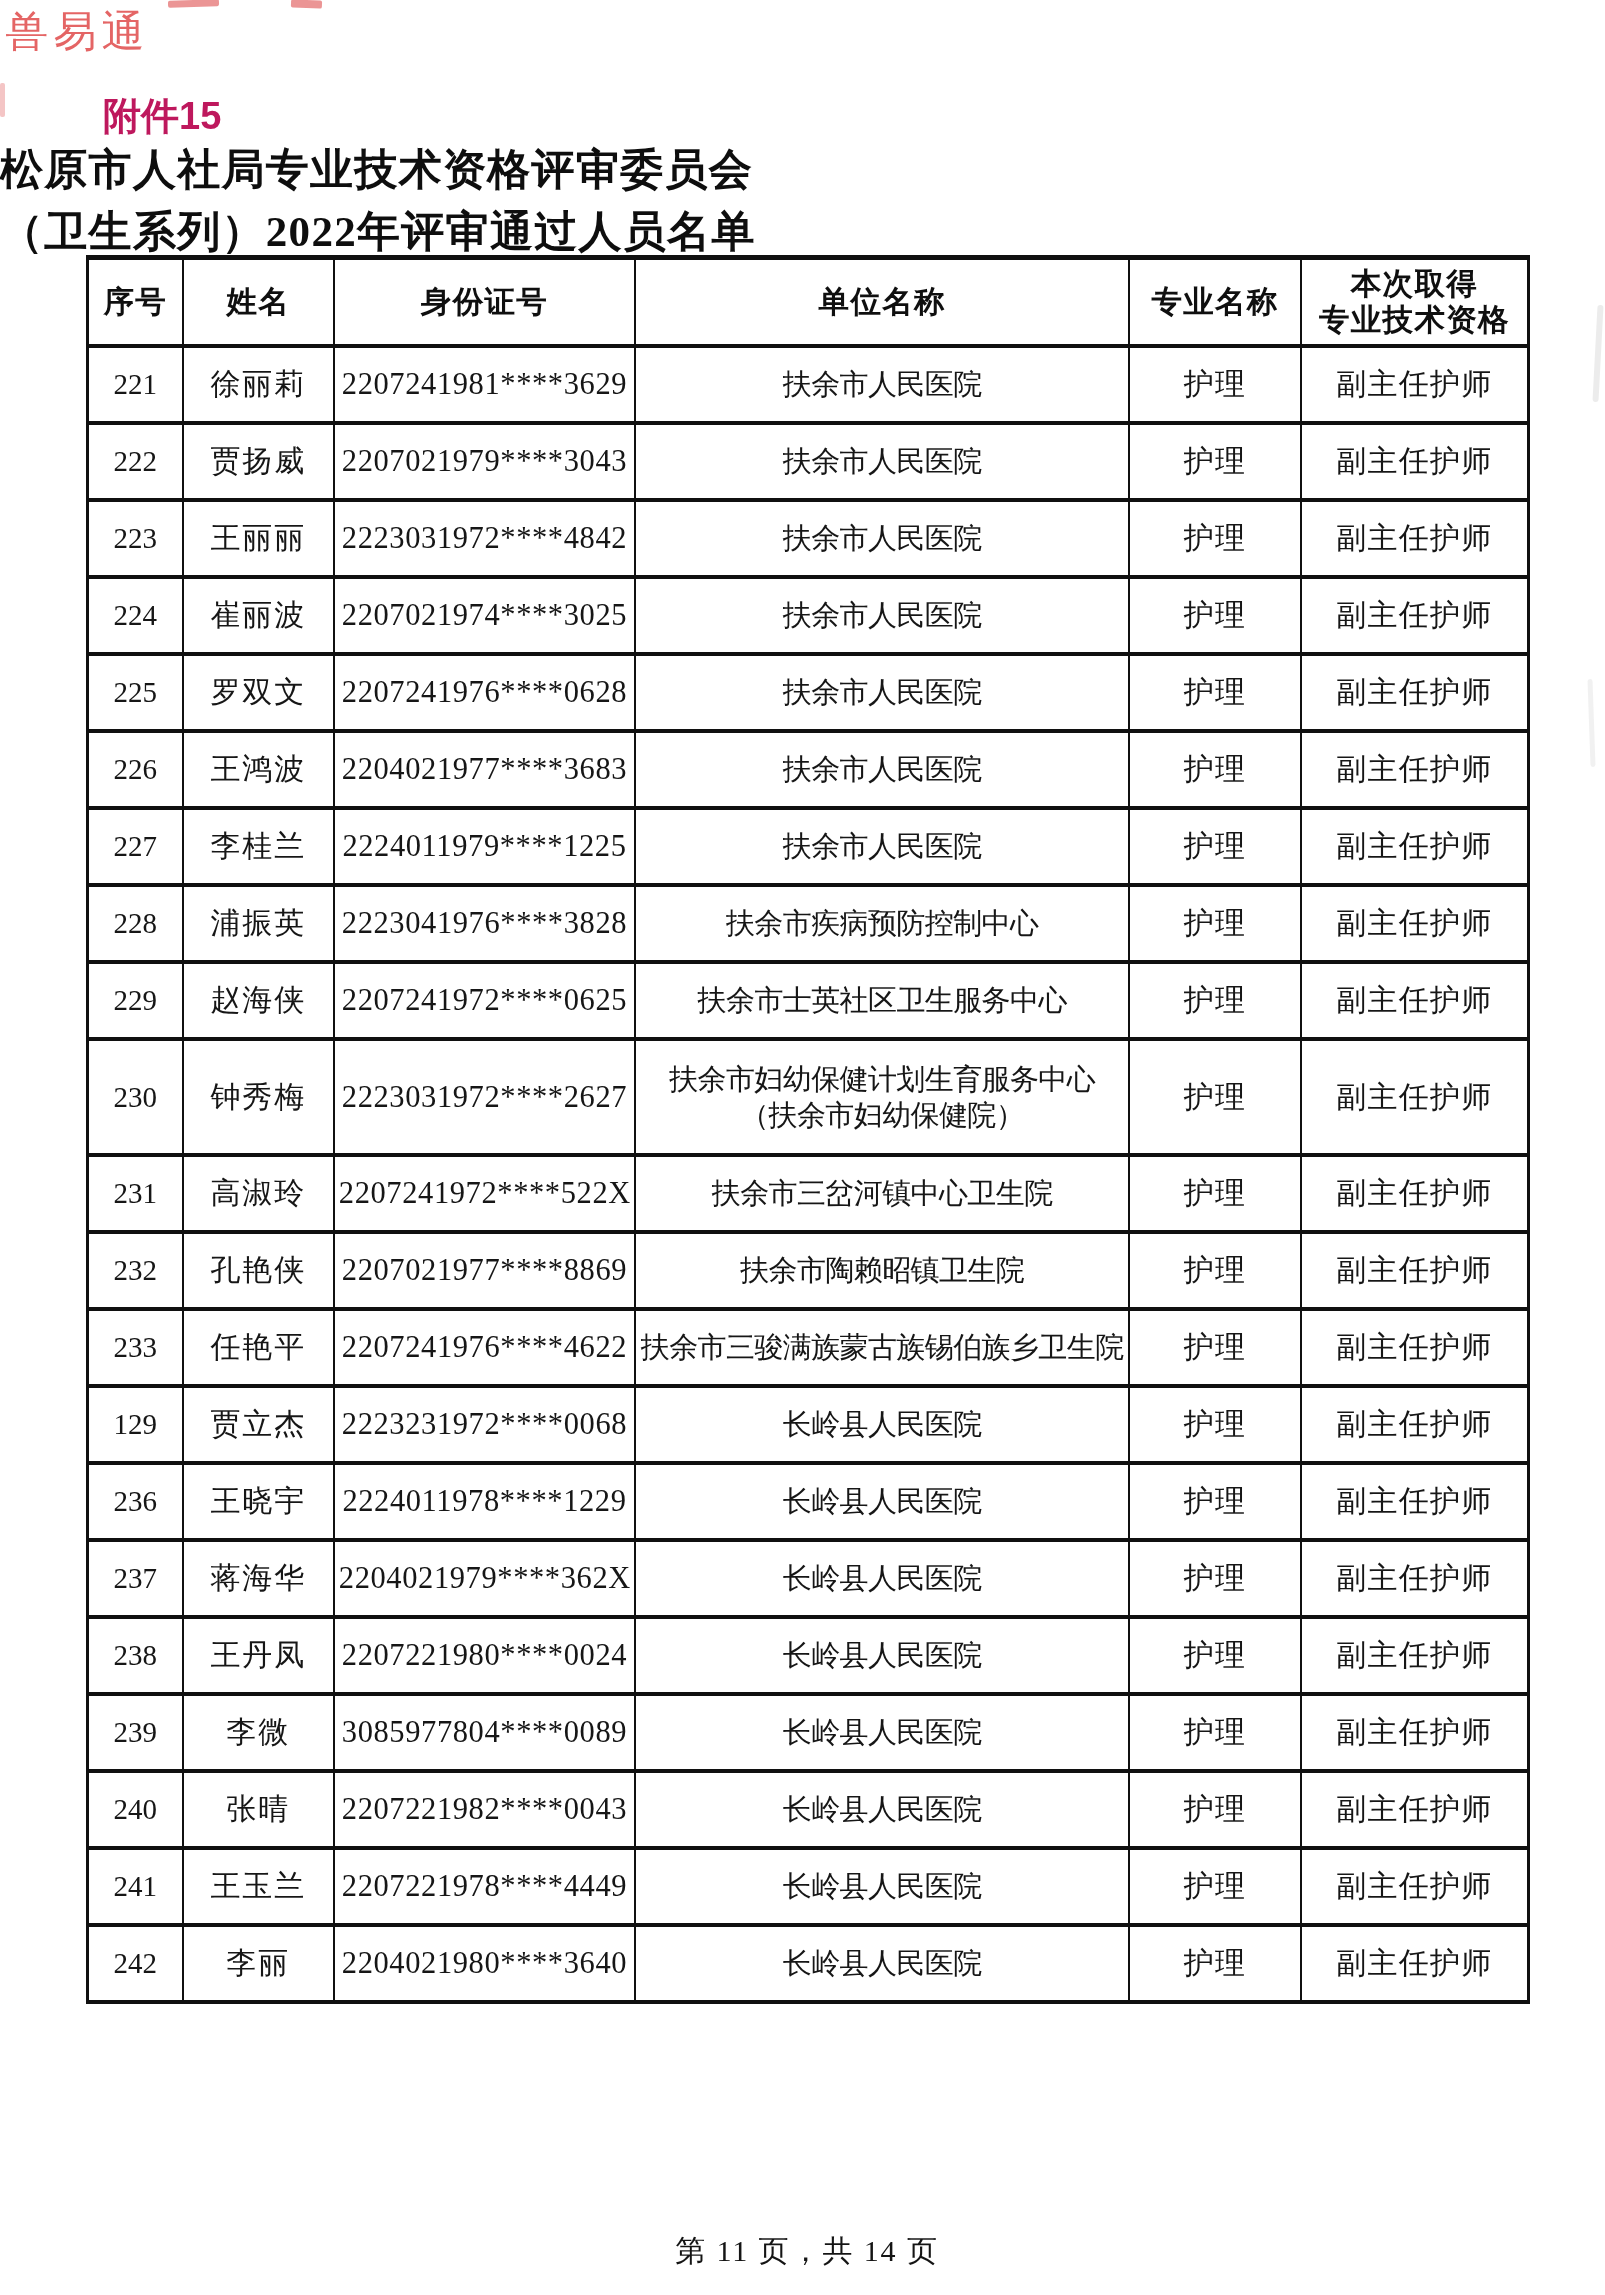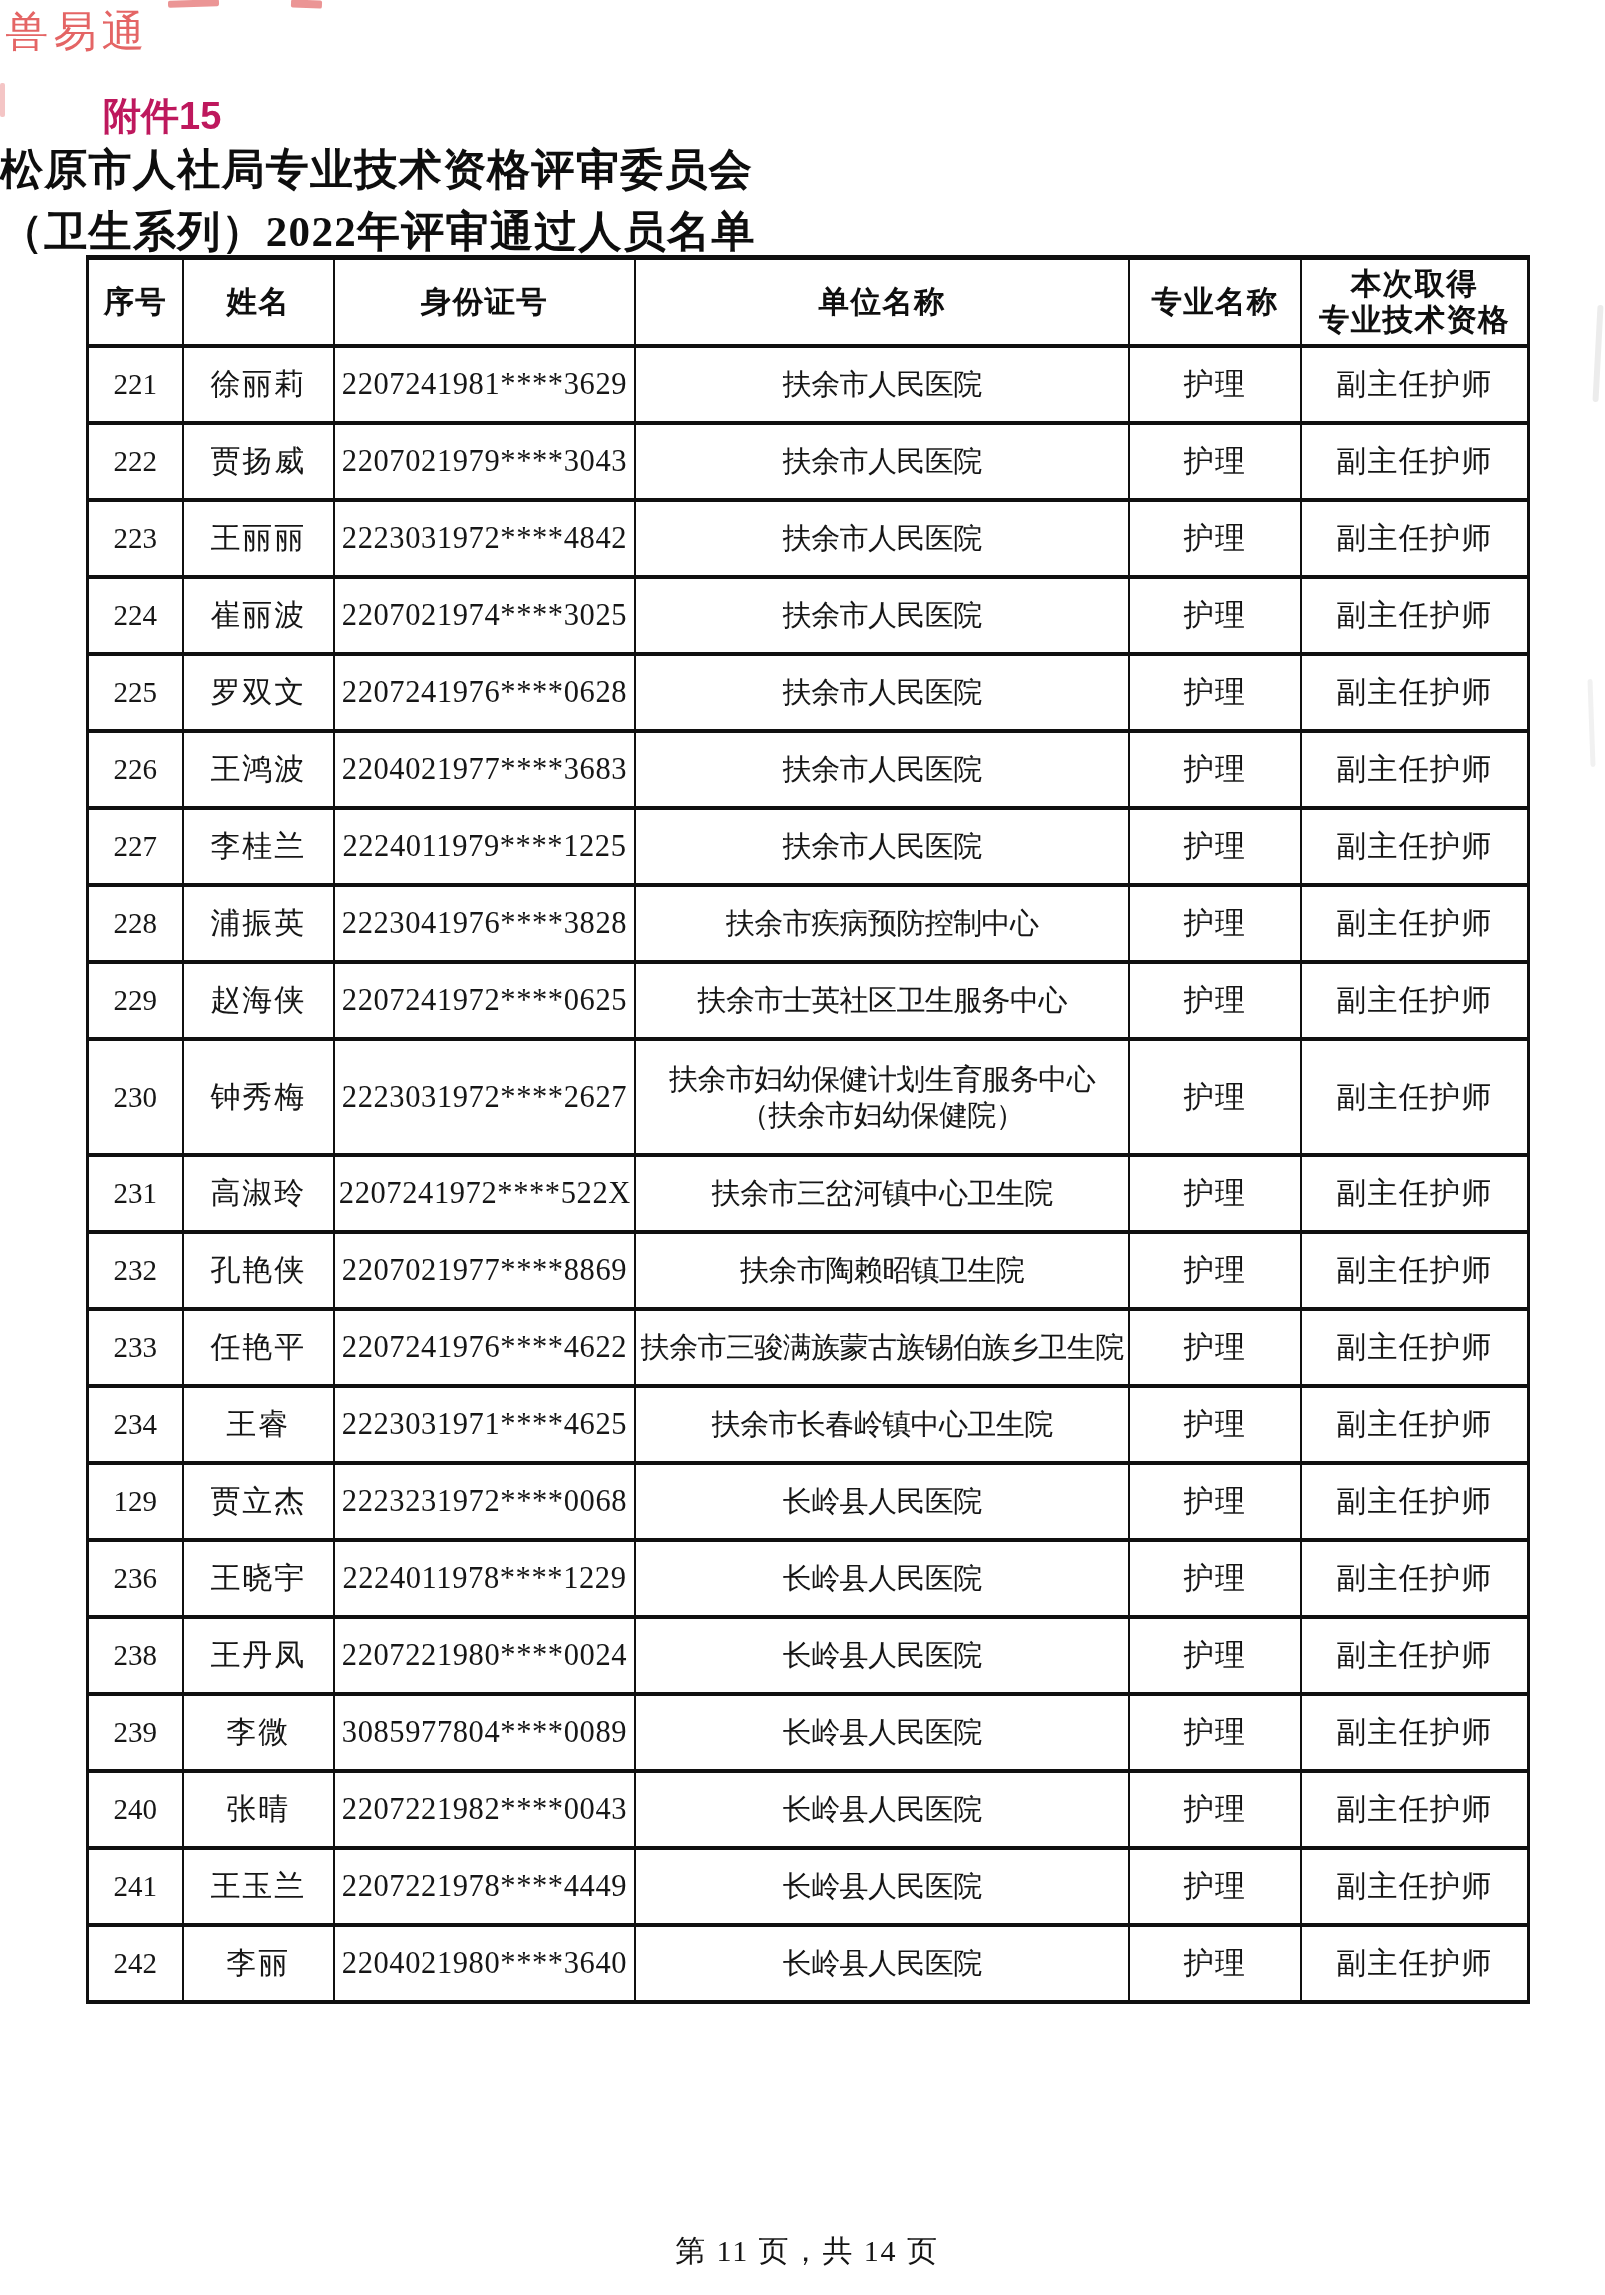--- a/index.html
+++ b/index.html
@@ -239,44 +239,44 @@
         </tr>
         <tr>
           <td class="c0">233</td>
           <td class="c1">任艳平</td>
           <td class="c2">2207241976****4622</td>
           <td class="c3">扶余市三骏满族蒙古族锡伯族乡卫生院</td>
           <td class="c4">护理</td>
           <td class="c5">副主任护师</td>
         </tr>
         <tr>
-          <td class="c0">234</td>
-          <td class="c1">王睿</td>
-          <td class="c2">2223031971****4625</td>
-          <td class="c3">扶余市长春岭镇中心卫生院</td>
-          <td class="c4">护理</td>
-          <td class="c5">副主任护师</td>
-        </tr>
-        <tr>
           <td class="c0">129</td>
           <td class="c1">贾立杰</td>
           <td class="c2">2223231972****0068</td>
           <td class="c3">长岭县人民医院</td>
           <td class="c4">护理</td>
           <td class="c5">副主任护师</td>
         </tr>
         <tr>
           <td class="c0">236</td>
           <td class="c1">王晓宇</td>
           <td class="c2">2224011978****1229</td>
           <td class="c3">长岭县人民医院</td>
           <td class="c4">护理</td>
           <td class="c5">副主任护师</td>
         </tr>
         <tr>
+          <td class="c0">237</td>
+          <td class="c1">蒋海华</td>
+          <td class="c2">2204021979****362X</td>
+          <td class="c3">长岭县人民医院</td>
+          <td class="c4">护理</td>
+          <td class="c5">副主任护师</td>
+        </tr>
+        <tr>
           <td class="c0">238</td>
           <td class="c1">王丹凤</td>
           <td class="c2">2207221980****0024</td>
           <td class="c3">长岭县人民医院</td>
           <td class="c4">护理</td>
           <td class="c5">副主任护师</td>
         </tr>
         <tr>
           <td class="c0">239</td>
           <td class="c1">李微</td>

